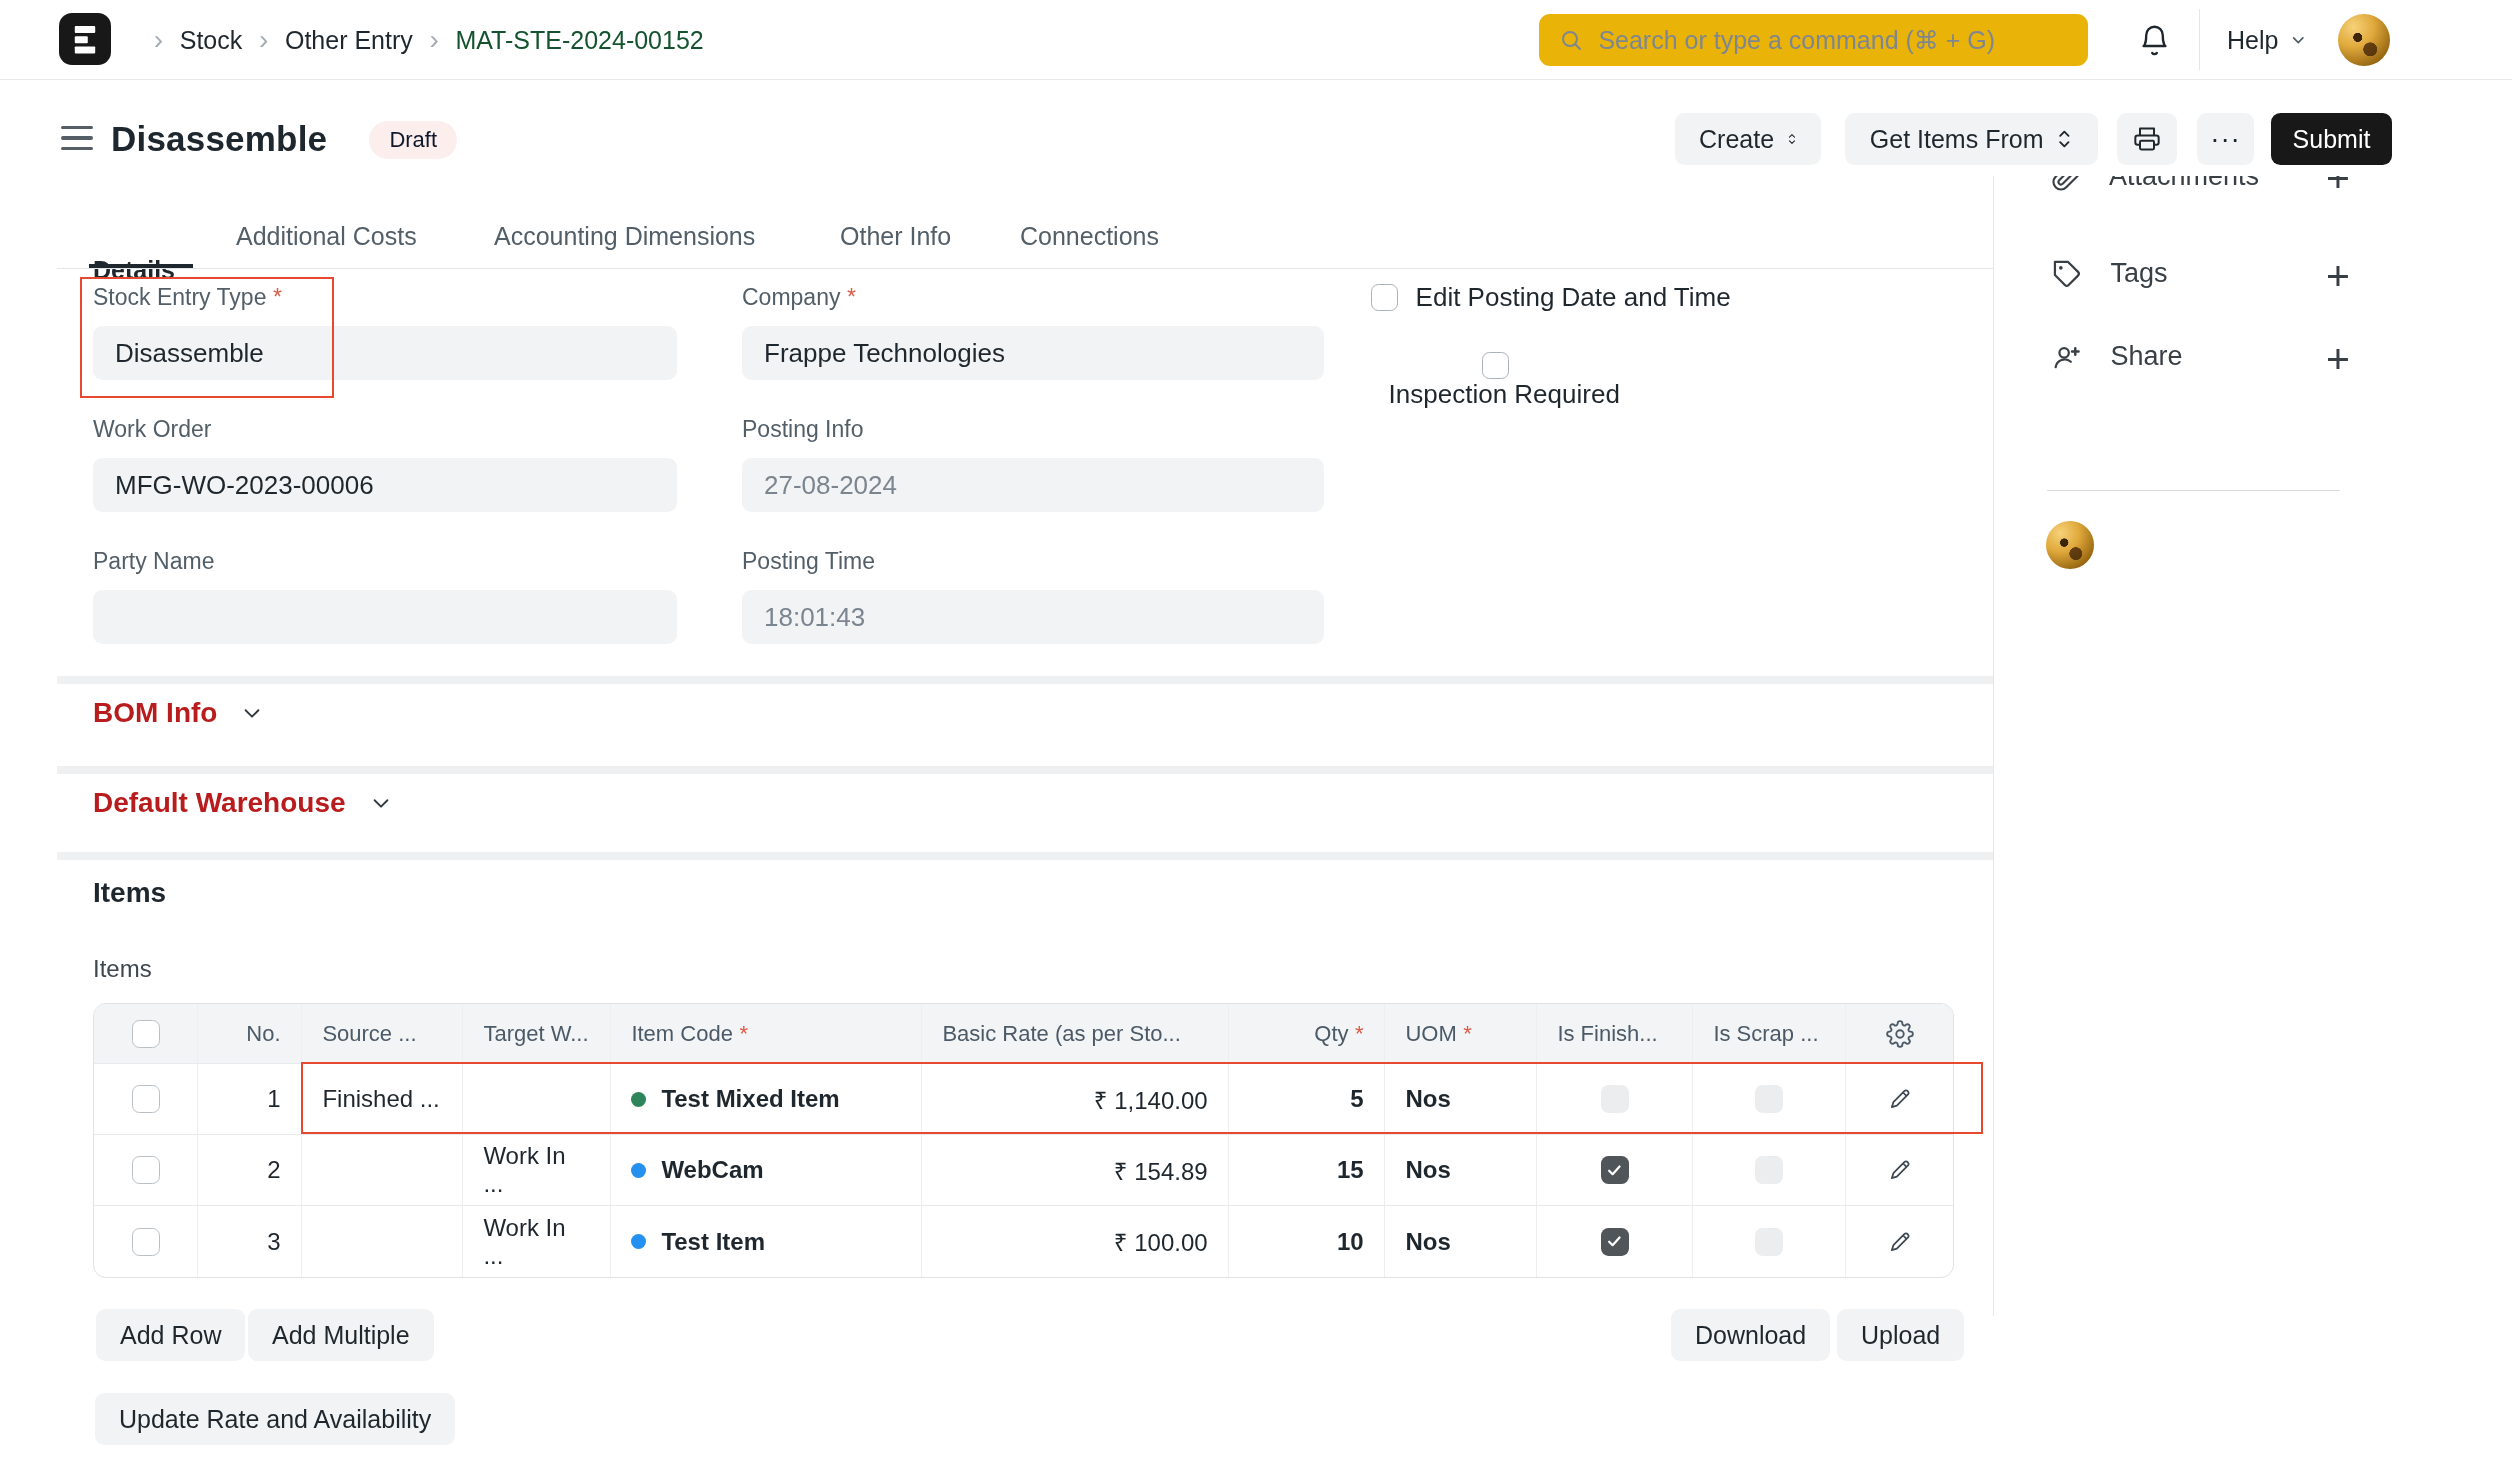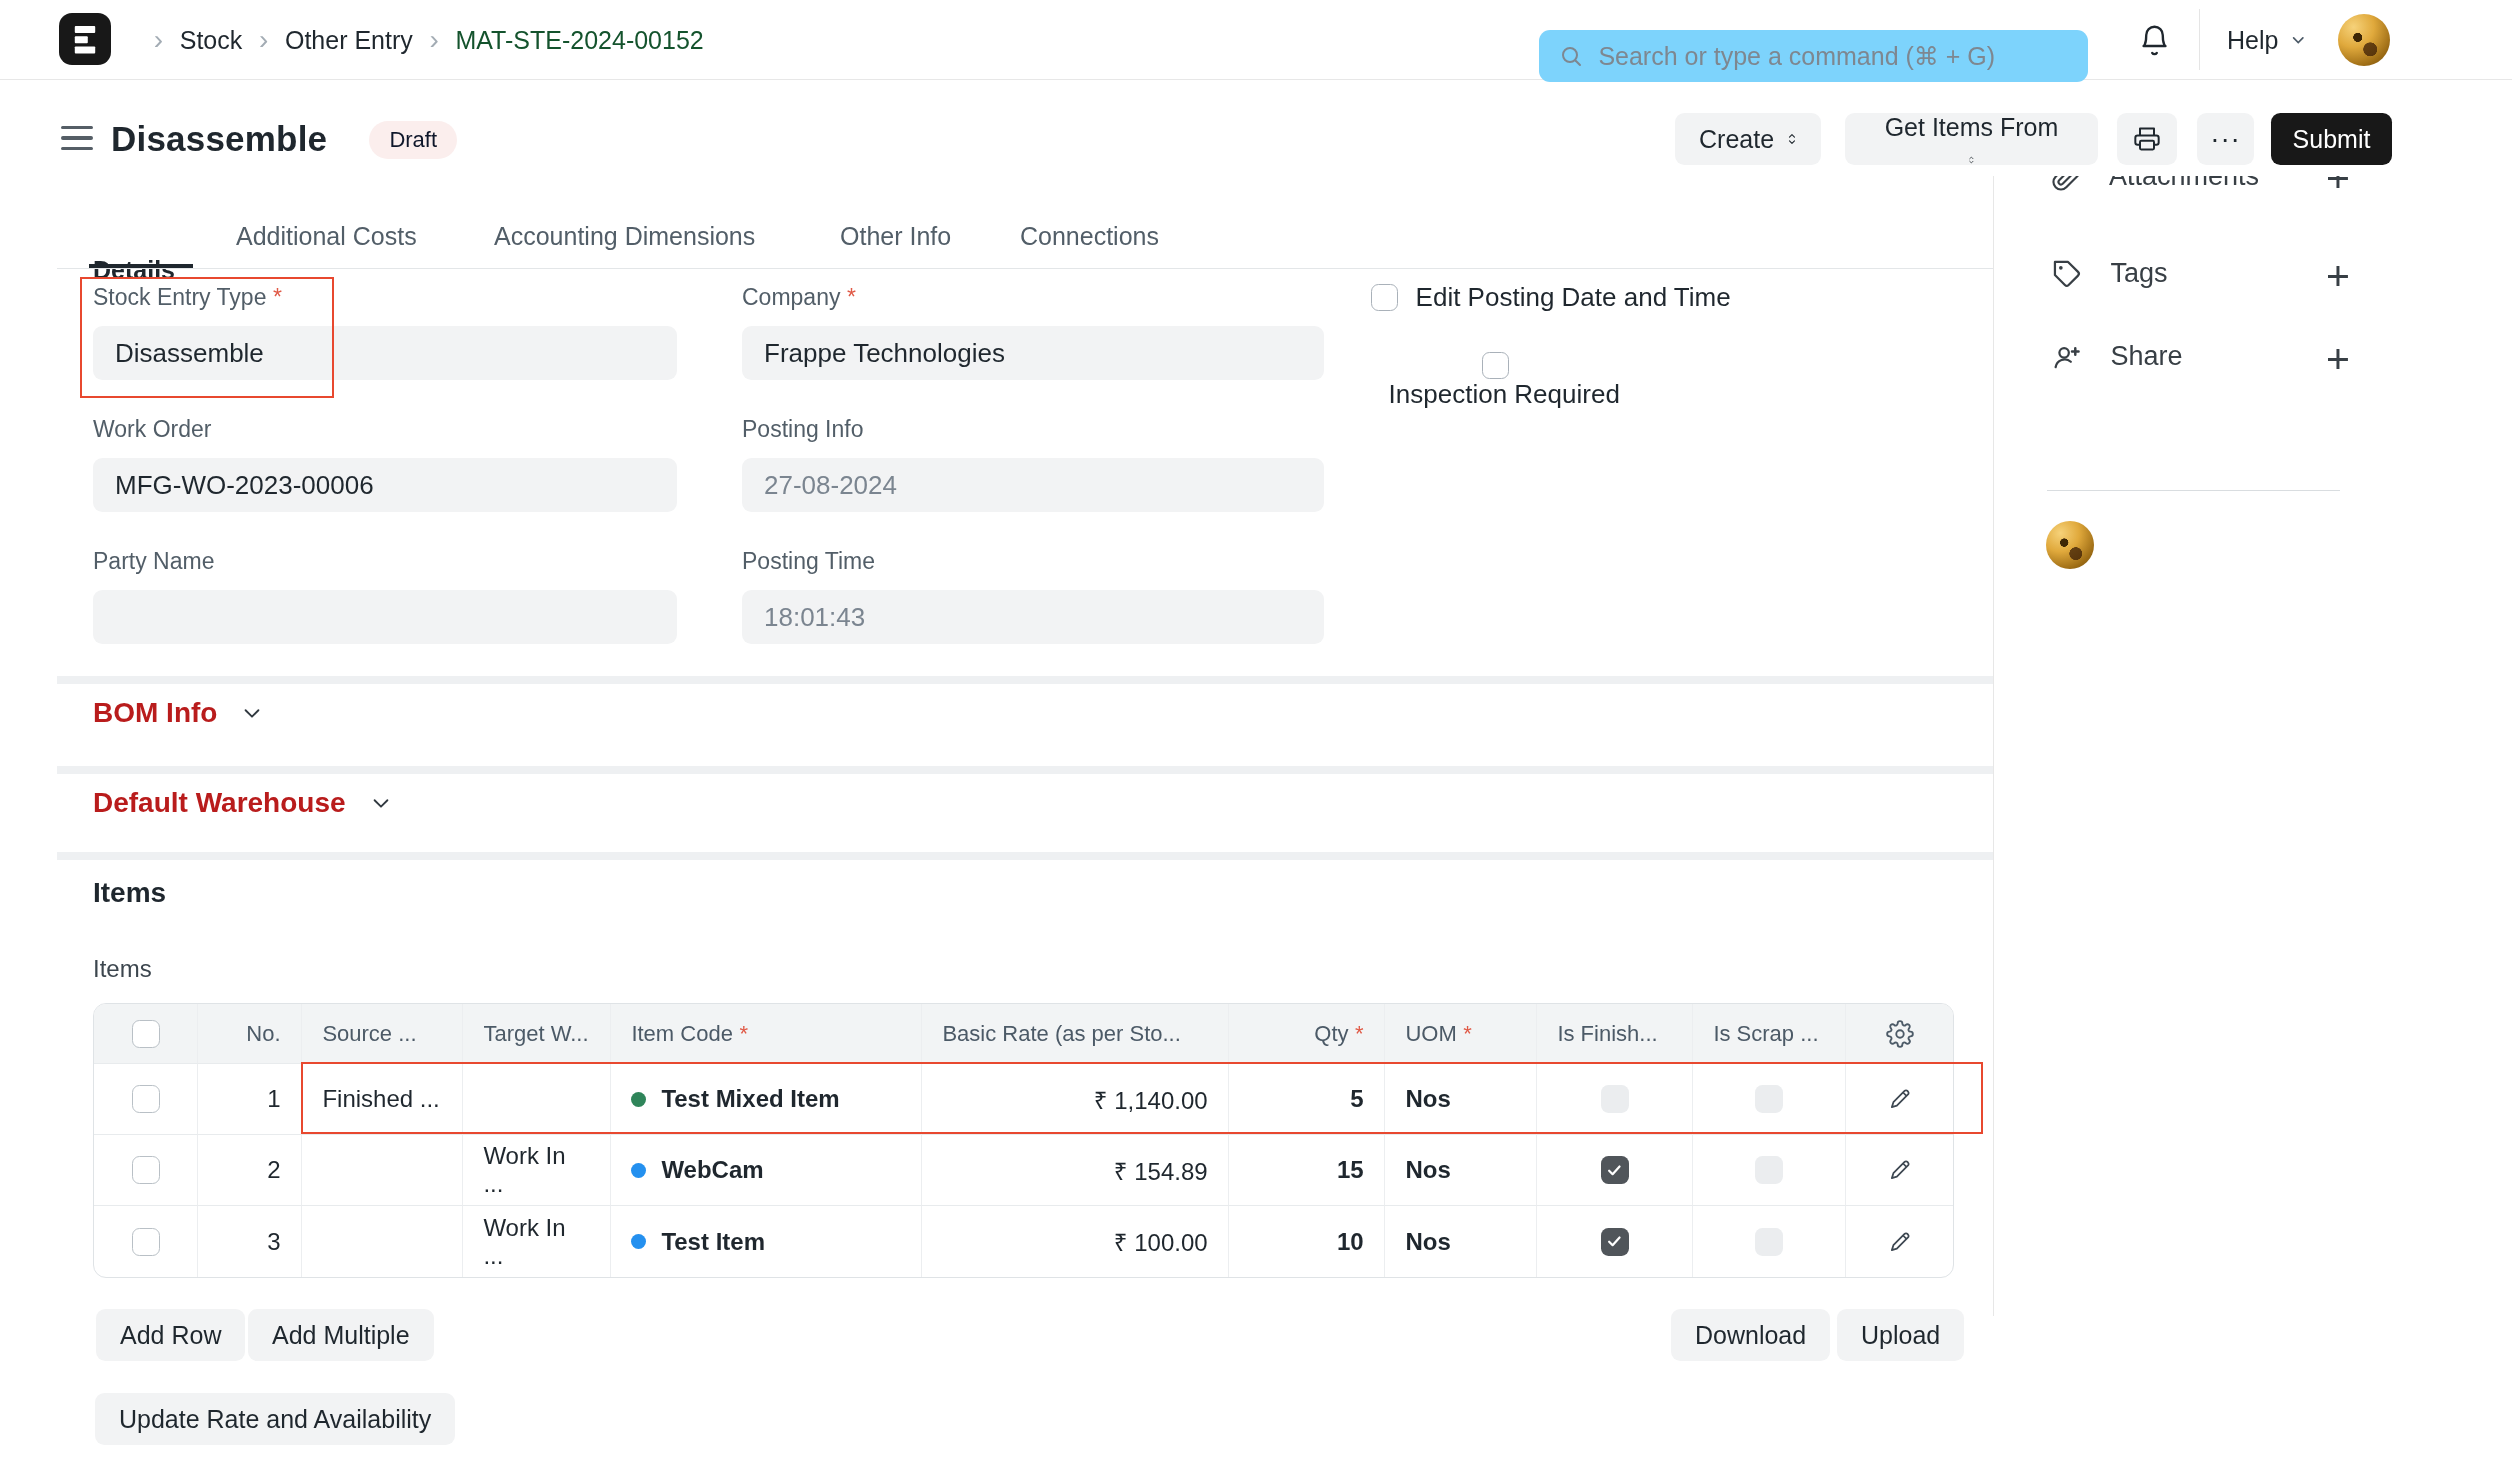--- a/index.html
+++ b/index.html
@@ -10,21 +10,21 @@
     position: relative; overflow: hidden;
   }
   .abs { position: absolute; }
   .row { display: flex; align-items: center; }
 
   
   .navbar { position: absolute; left:0; top:0; width:2512px; height:80px; background:#fff; border-bottom:0.9px solid #e7e7e7; z-index:20; }
   .crumb { font-size:25px; color:#1f272e; }
   .crumb.muted { color:#14532d; }
   .crumb-sep { font-size:28px; color:#a3acb4; padding:0 16.7px; }
-  .searchbar { position:absolute; left:1539px; top:30px; width:549px; height:52px; background:#7dd3fc; border-radius:11px; display:flex; align-items:center; padding:0 20.4px; }
+  .searchbar { position:absolute; left:1539px; top:14px; width:549px; height:52px; background:#eab308; border-radius:11px; display:flex; align-items:center; padding:0 20.4px; }
   .searchbar input { border:none; outline:none; background:transparent; font-family:"Liberation Sans",sans-serif; font-size:25px; color:#4c5a67; width:100%; margin-left:15px; }
   .searchbar input::placeholder { color:#7e8790; }
 
   
   .page-title { font-size:35px; font-weight:700; letter-spacing:0.2px; }
   .badge-draft { height:38px; border-radius:20.4px; padding:0 20.4px; display:inline-flex; align-items:center; font-size:22px; font-weight:500; background:#fbeeed; color:#0f172a; }
   .btn { height:52px; border-radius:9.3px; background:#f2f3f4; display:inline-flex; align-items:center; justify-content:center; gap:13px; font-size:25px; color:#1f272e; cursor:pointer; padding:0 24px; }
   .btn-dark { background:#181818; color:#fff; }
   .hamburger { width:31.5px; height:24px; display:flex; flex-direction:column; justify-content:space-between; }
   .hamburger span { height:3.2px; background:#555e66; border-radius:1.9px; }
@@ -129,21 +129,21 @@
 <div class="abs page-title" style="left:111px;top:119px;">Disassemble</div>
 <div class="abs badge-draft" style="left:369px;top:121px;">Draft</div>
 
 <div class="abs btn" style="left:1675px;top:113px;width:146px;">
   <span>Create</span>
   <svg width="16.7" height="26" viewBox="0 0 16 24" fill="none" stroke="#1f272e" stroke-width="1.8" stroke-linecap="round" stroke-linejoin="round">
       <path d="M4 9l4-4 4 4"></path>
       <path d="M4 15l4 4 4-4"></path>
     </svg>
 </div>
-<div class="abs btn" style="left:1845px;top:113px;width:253px;flex-direction:column;">
+<div class="abs btn" style="left:1845px;top:113px;width:253px;">
   <span>Get Items From</span>
   <svg width="16.7" height="26" viewBox="0 0 16 24" fill="none" stroke="#1f272e" stroke-width="1.8" stroke-linecap="round" stroke-linejoin="round">
       <path d="M4 9l4-4 4 4"></path>
       <path d="M4 15l4 4 4-4"></path>
     </svg>
 </div>
 <div class="abs btn" style="left:2117px;top:113px;width:60px;padding:0;">
   <svg width="28" height="28" viewBox="0 0 24 24" fill="none" stroke="#1f272e" stroke-width="1.7" stroke-linejoin="round">
       <path d="M6 9V3h12v6"></path>
       <path d="M6 17H4a2 2 0 0 1-2-2v-4a2 2 0 0 1 2-2h16a2 2 0 0 1 2 2v4a2 2 0 0 1-2 2h-2"></path>

